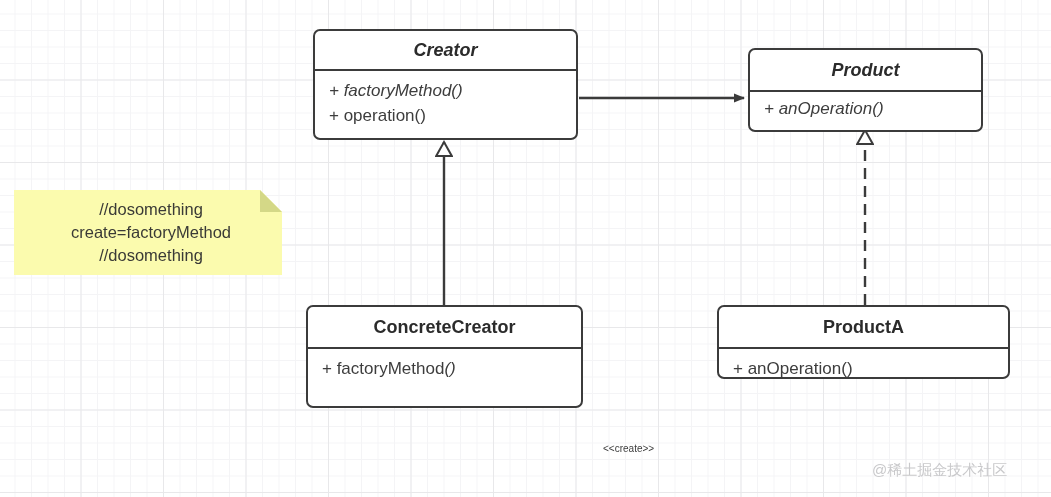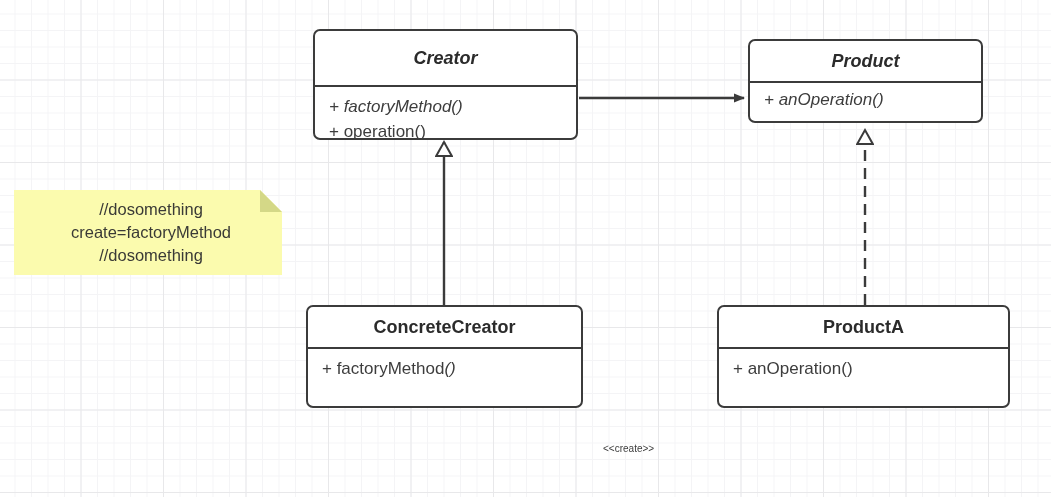--- a/index.html
+++ b/index.html
@@ -56,35 +56,35 @@
     padding: 7px 0 0 14px;
     color: #3d3d3d;
     font-size: 17px;
     line-height: 25px;
   }
   .uml-member.abstract { font-style: italic; }
   .uml-member.semi-abstract .paren { font-style: italic; }
 
   
   #box-creator { left: 313px; top: 29px; width: 265px; height: 111px; }
-  #box-creator .uml-title { height: 56px; }
+  #box-creator .uml-title { height: 40px; }
   #box-creator .uml-body { height: 65px; }
 
   
-  #box-product { left: 748px; top: 39px; width: 235px; height: 84px; }
+  #box-product { left: 748px; top: 48px; width: 235px; height: 84px; }
   #box-product .uml-title { height: 42px; }
   #box-product .uml-body { height: 38px; padding-top: 4px; }
 
   
   #box-concrete-creator { left: 306px; top: 305px; width: 277px; height: 103px; }
   #box-concrete-creator .uml-title { height: 42px; text-align: center; }
   #box-concrete-creator .uml-body { height: 57px; }
 
   
-  #box-producta { left: 717px; top: 305px; width: 293px; height: 103px; }
+  #box-producta { left: 717px; top: 305px; width: 293px; height: 74px; }
   #box-producta .uml-title { height: 42px; }
   #box-producta .uml-body { height: 57px; }
 
   
   #note {
     position: absolute;
     left: 14px;
     top: 190px;
     width: 268px;
     height: 85px;
@@ -204,14 +204,15 @@
   <div id="note">
     <div class="note-bg"></div>
     <div class="note-fold"></div>
     <div class="note-text" style="top:8px">//dosomething</div>
     <div class="note-text" style="top:31px">create=factoryMethod</div>
     <div class="note-text" style="top:54px">//dosomething</div>
   </div>
 
   <div class="edge-label" id="label-create">&lt;&lt;create&gt;&gt;</div>
 
+  <div id="watermark">@稀土掘金技术社区</div>
 
 </div>
 
 </body></html>

